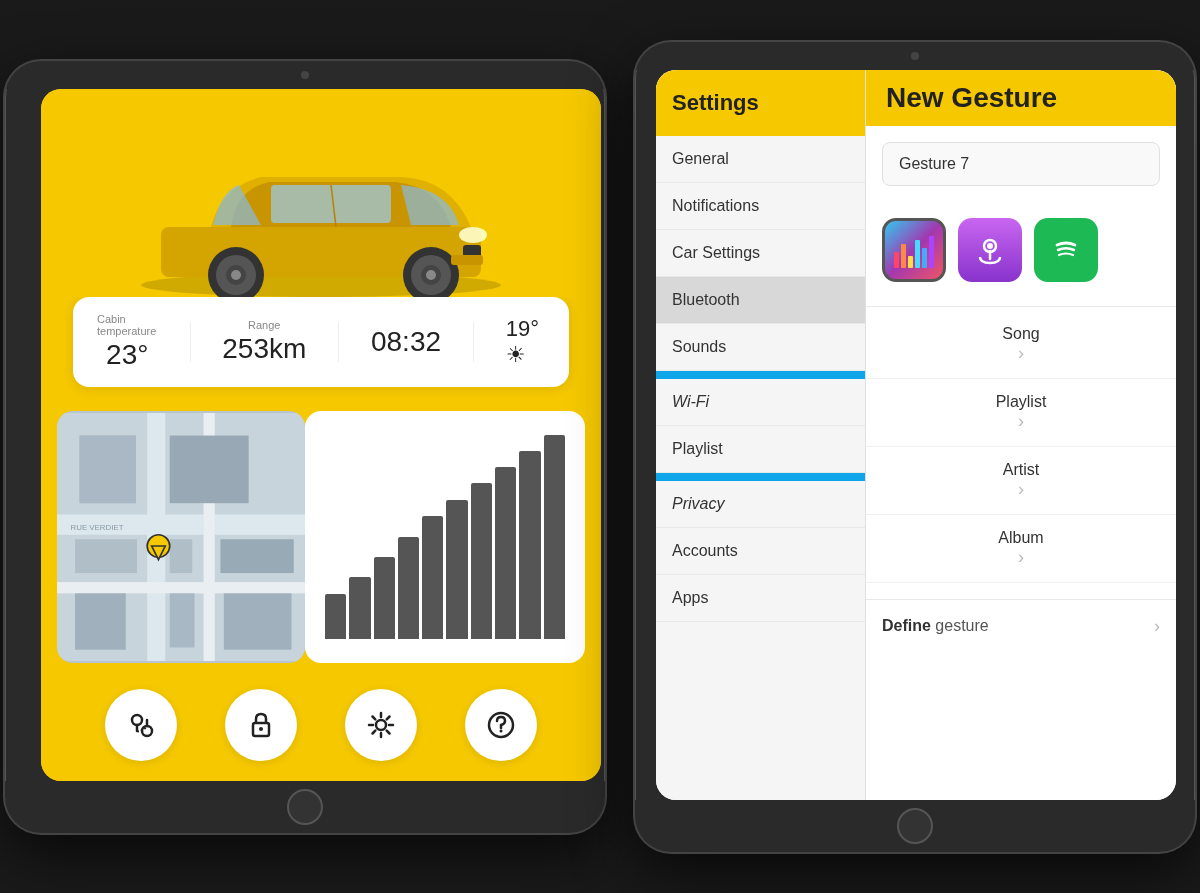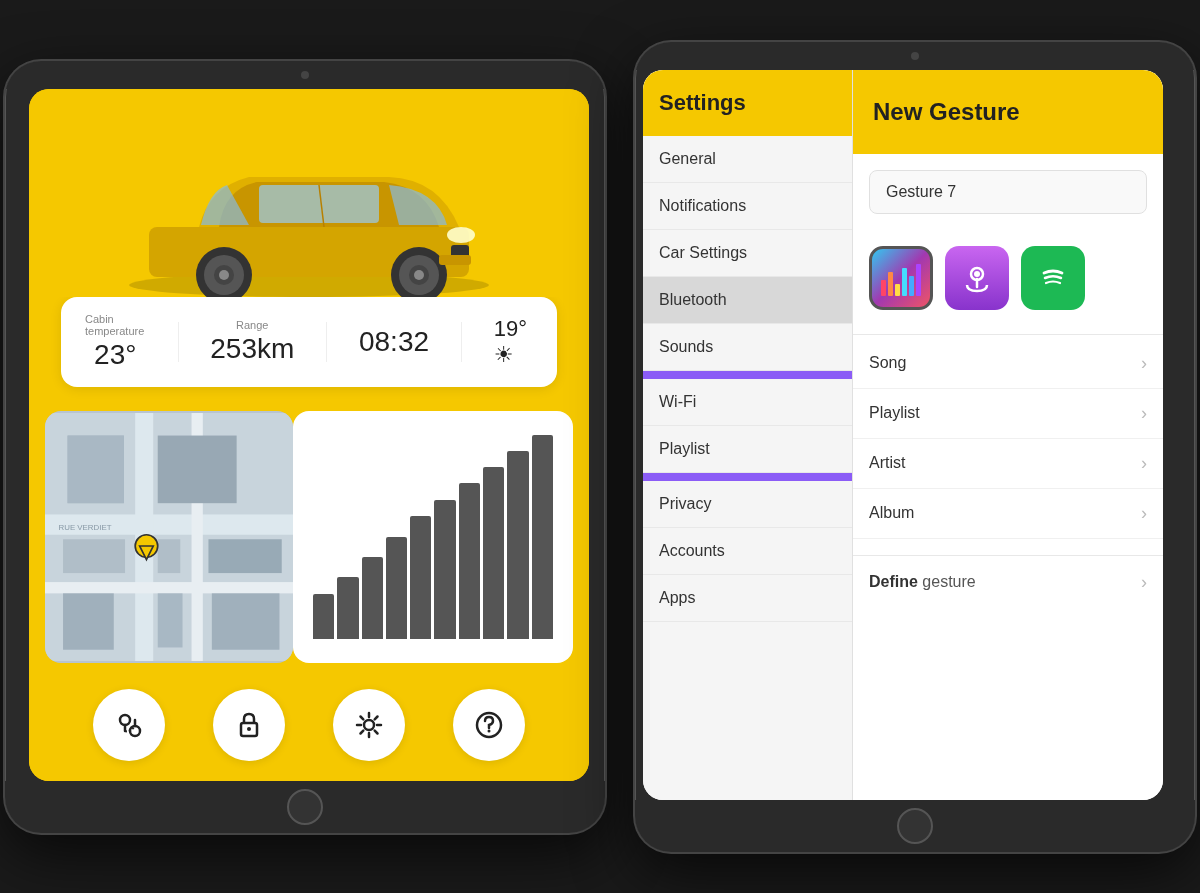--- a/index.html
+++ b/index.html
@@ -69,21 +69,21 @@
     }
 
     
     .tablet-left {
       width: 600px;
     }
 
     .tablet-left .tablet-screen {
       width: 560px;
       height: 692px;
-      margin: 0 24px;
+      margin: 0 36px;
       background: #f5c800;
       display: flex;
       flex-direction: column;
     }
 
     .car-section {
       background: #f5c800;
       padding: 20px 20px 0;
       display: flex;
       flex-direction: column;
@@ -195,21 +195,21 @@
     }
 
     
     .tablet-right {
       width: 560px;
     }
 
     .tablet-right .tablet-screen {
       width: 520px;
       height: 730px;
-      margin: 0 8px;
+      margin: 0 21px;
       background: white;
       display: flex;
       flex-direction: row;
     }
 
     .settings-sidebar {
       width: 210px;
       background: #f5f5f5;
       border-right: 1px solid #e0e0e0;
       display: flex;
@@ -238,35 +238,36 @@
       border-bottom: 1px solid #e8e8e8;
       background: transparent;
     }
 
     .settings-item.active {
       background: #d8d8d8;
       font-weight: 500;
     }
 
     .settings-item.section-gap {
-      border-top: 8px solid #8b5cf6;
+      border-top: 8px solid #0ea5e9;
+      font-style: italic;
     }
 
     .gesture-panel {
       flex: 1;
       background: white;
       display: flex;
       flex-direction: column;
       overflow: hidden;
     }
 
     .gesture-header {
       background: #f5c800;
-      padding: 28px 20px;
-      font-size: 24px;
+      padding: 12px 20px;
+      font-size: 28px;
       font-weight: 700;
       color: #222;
     }
 
     .gesture-name-input {
       margin: 16px;
       padding: 12px 16px;
       border: 1px solid #e0e0e0;
       border-radius: 8px;
       font-size: 16px;
@@ -302,20 +303,21 @@
       margin: 4px 0;
     }
 
     .gesture-option {
       display: flex;
       align-items: center;
       justify-content: space-between;
       padding: 14px 16px;
       border-bottom: 1px solid #f0f0f0;
       cursor: pointer;
+      flex-direction: column;
     }
 
     .gesture-option-text {
       font-size: 16px;
       color: #333;
     }
 
     .chevron {
       font-size: 18px;
       color: #bbb;

